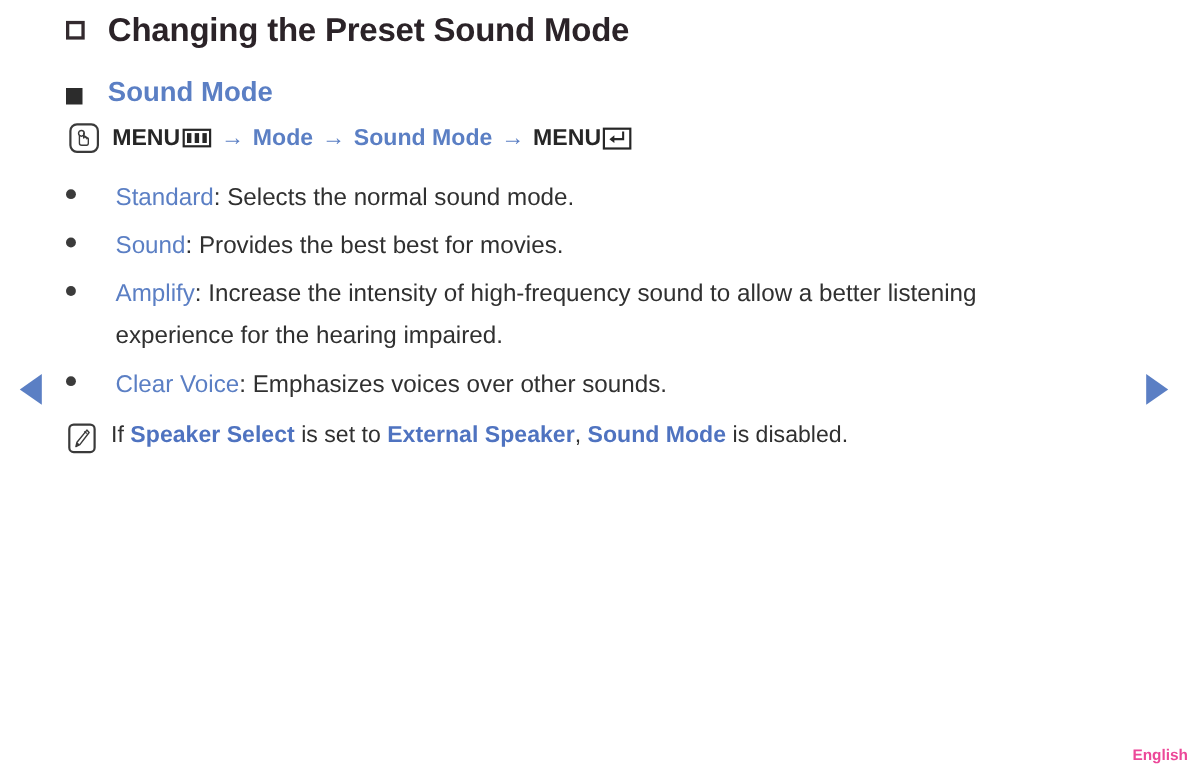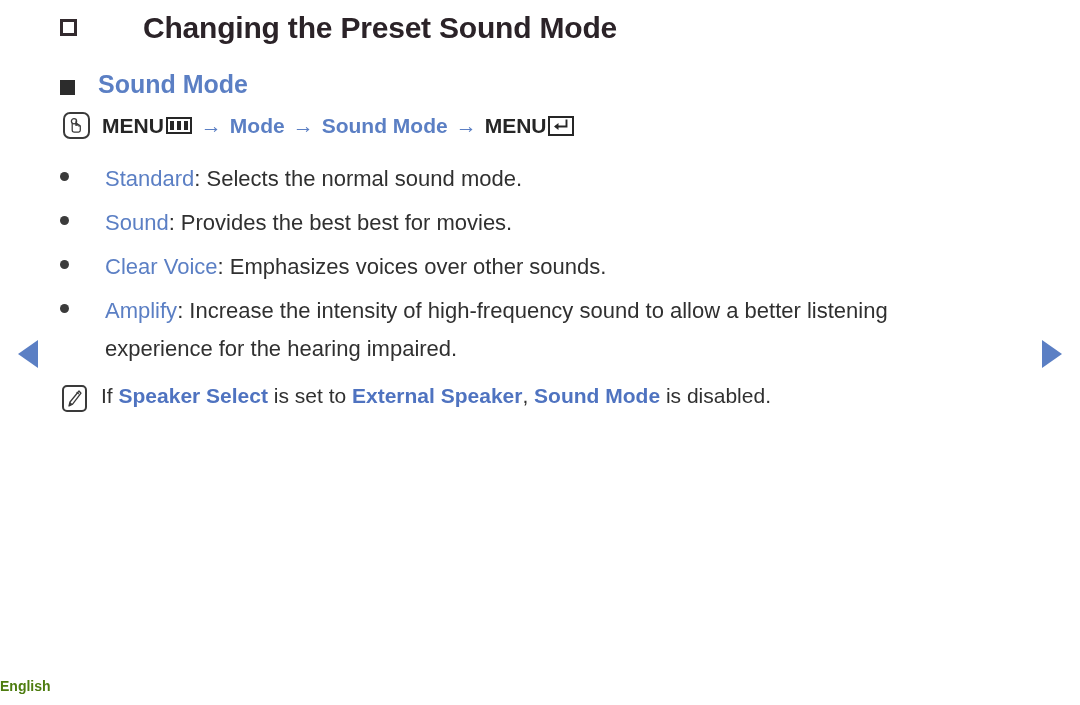--- a/index.html
+++ b/index.html
@@ -46,21 +46,20 @@
     left: 60px;
     top: 8px;
     width: 950px;
   }
 
   
   .h1-row {
     display: flex;
     align-items: flex-start;
     margin-bottom: 22px;
-    gap: 45px;
   }
   .sq-hollow {
     width: 17px;
     height: 17px;
     border: 3px solid #332a2e;
     box-sizing: border-box;
     margin-top: 11px;
     margin-right: 21px;
     flex: 0 0 auto;
   }
@@ -214,24 +213,24 @@
     color: #4f73c0;
     font-weight: bold;
   }
 
   
   .footer {
     position: absolute;
     left: 0;
     right: 0;
     top: 678px;
-    text-align: left;
+    text-align: right;
     font-size: 14px;
     font-weight: bold;
-    color: #4d7c0f;
+    color: #ec4899;
   }
 </style>
 </head>
 <body>
 
 <div class="page">
 
   <div class="nav-arrow left"></div>
 
   <div class="nav-arrow right"></div>
@@ -288,29 +287,29 @@
 
       <div class="bullet-item">
         <div class="dot"></div>
         <div class="bullet-text">
           <span class="term">Sound</span><span>: </span><span>Provides the best best for movies.</span>
         </div>
       </div>
 
       <div class="bullet-item">
         <div class="dot"></div>
+        <div class="bullet-text" style="max-width:855px">
+          <span class="term">Amplify</span><span>: </span><span>Increase the intensity of high-frequency sound to allow a better listening experience for the hearing impaired.</span>
+        </div>
+      </div>
+
+      <div class="bullet-item">
+        <div class="dot"></div>
         <div class="bullet-text">
           <span class="term">Clear Voice</span><span>: </span><span>Emphasizes voices over other sounds.</span>
-        </div>
-      </div>
-
-      <div class="bullet-item">
-        <div class="dot"></div>
-        <div class="bullet-text" style="max-width:855px">
-          <span class="term">Amplify</span><span>: </span><span>Increase the intensity of high-frequency sound to allow a better listening experience for the hearing impaired.</span>
         </div>
       </div>
 
     </div>
 
     <div class="note-row">
       <span class="icon-note">
         <svg width="17" height="19" viewBox="0 0 17 19" aria-hidden="true">
           <path d="M13.0 2.0 L4.0 13.0 L3.0 17.0 L6.6 15.2 L15.0 4.2 Z" fill="none" stroke="#3a3a3a" stroke-width="1.3" stroke-linejoin="round"></path>
           <path d="M10.6 3.2 L13.0 5.1" fill="none" stroke="#3a3a3a" stroke-width="1.1"></path>

